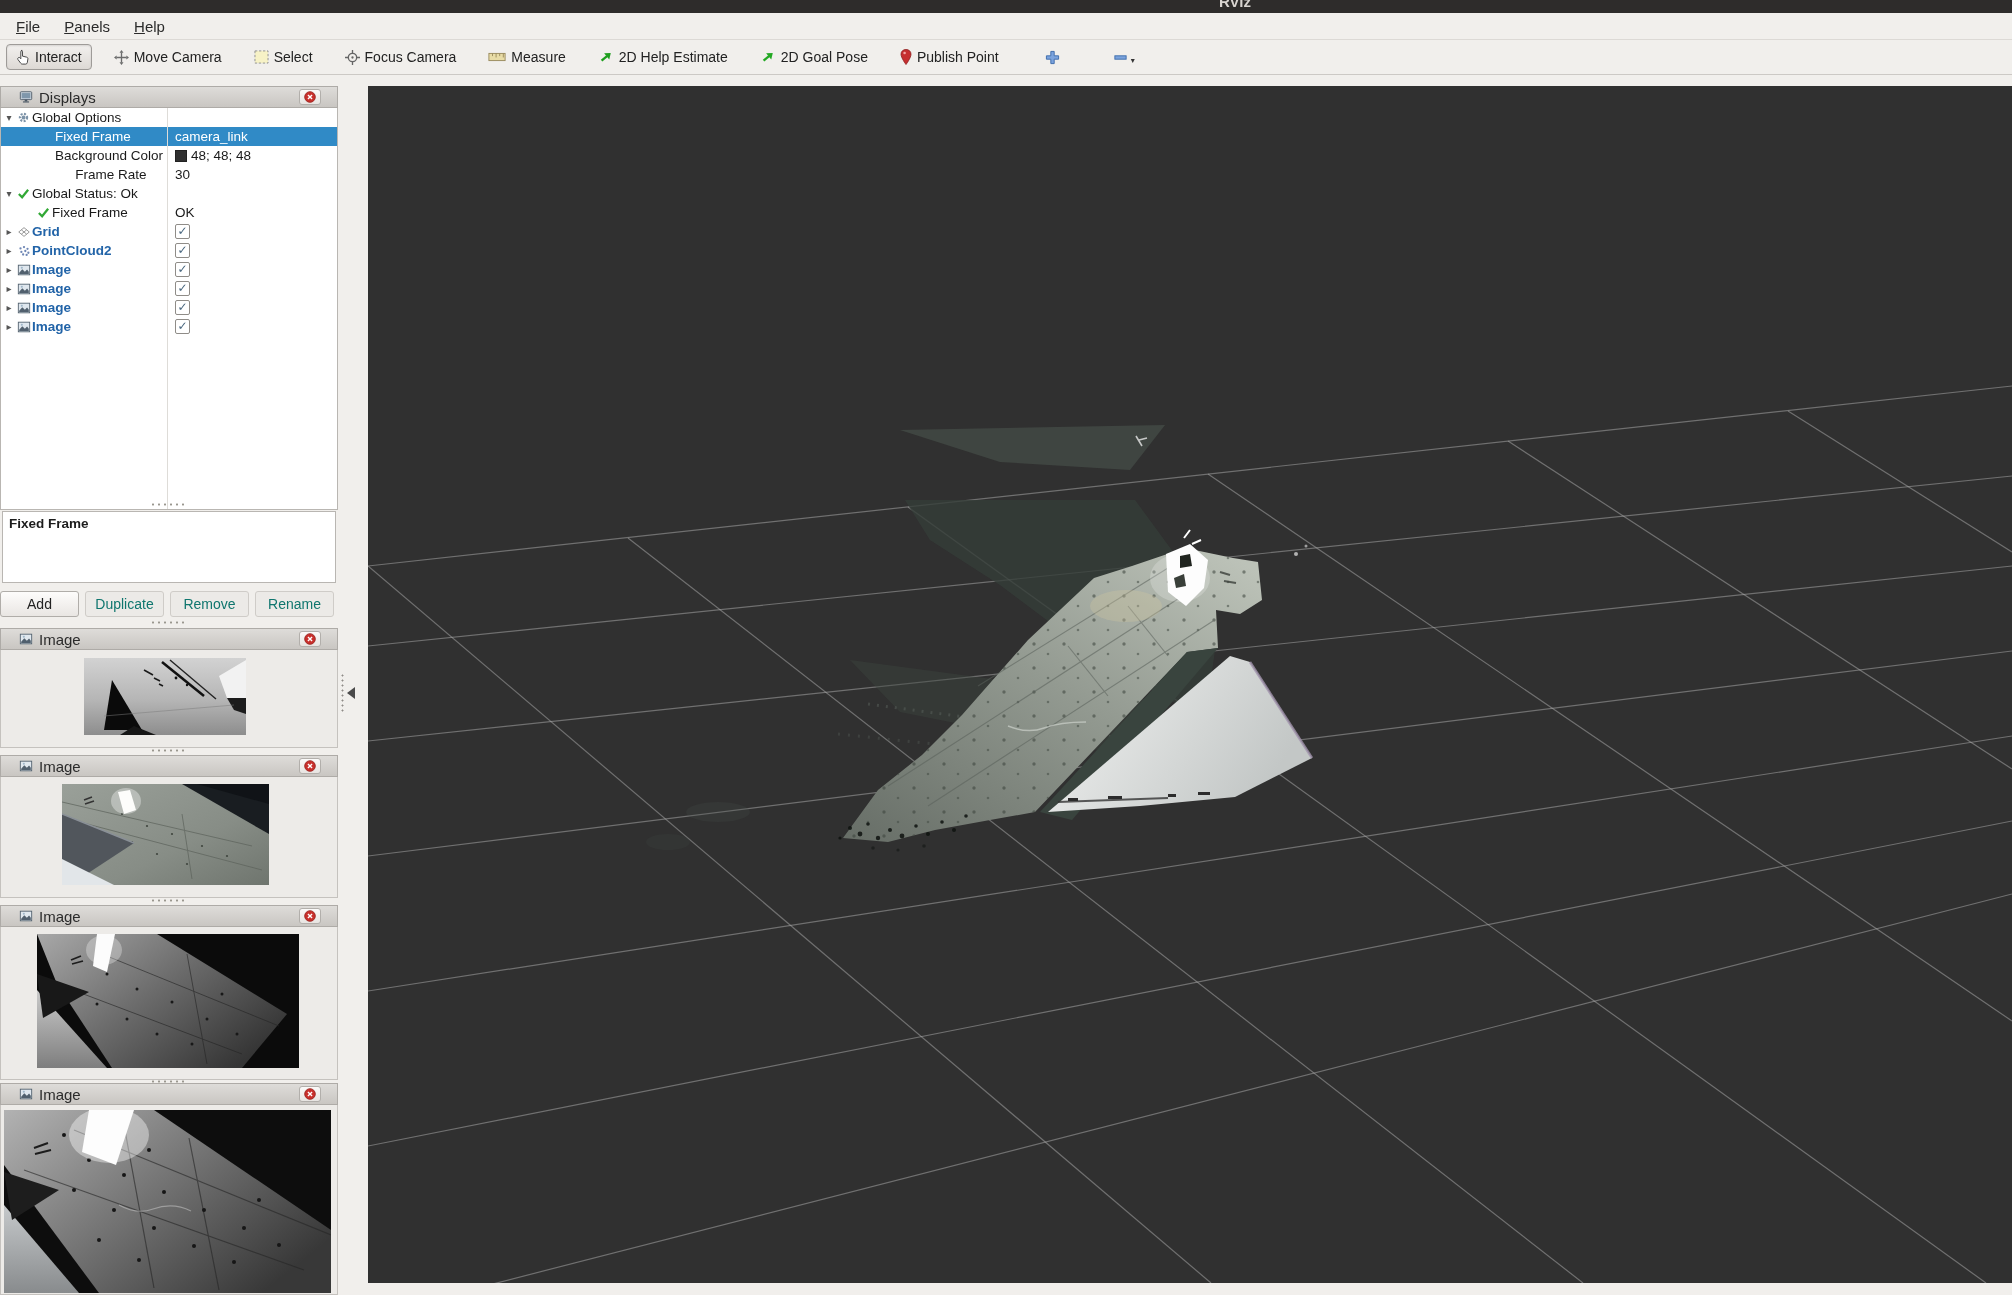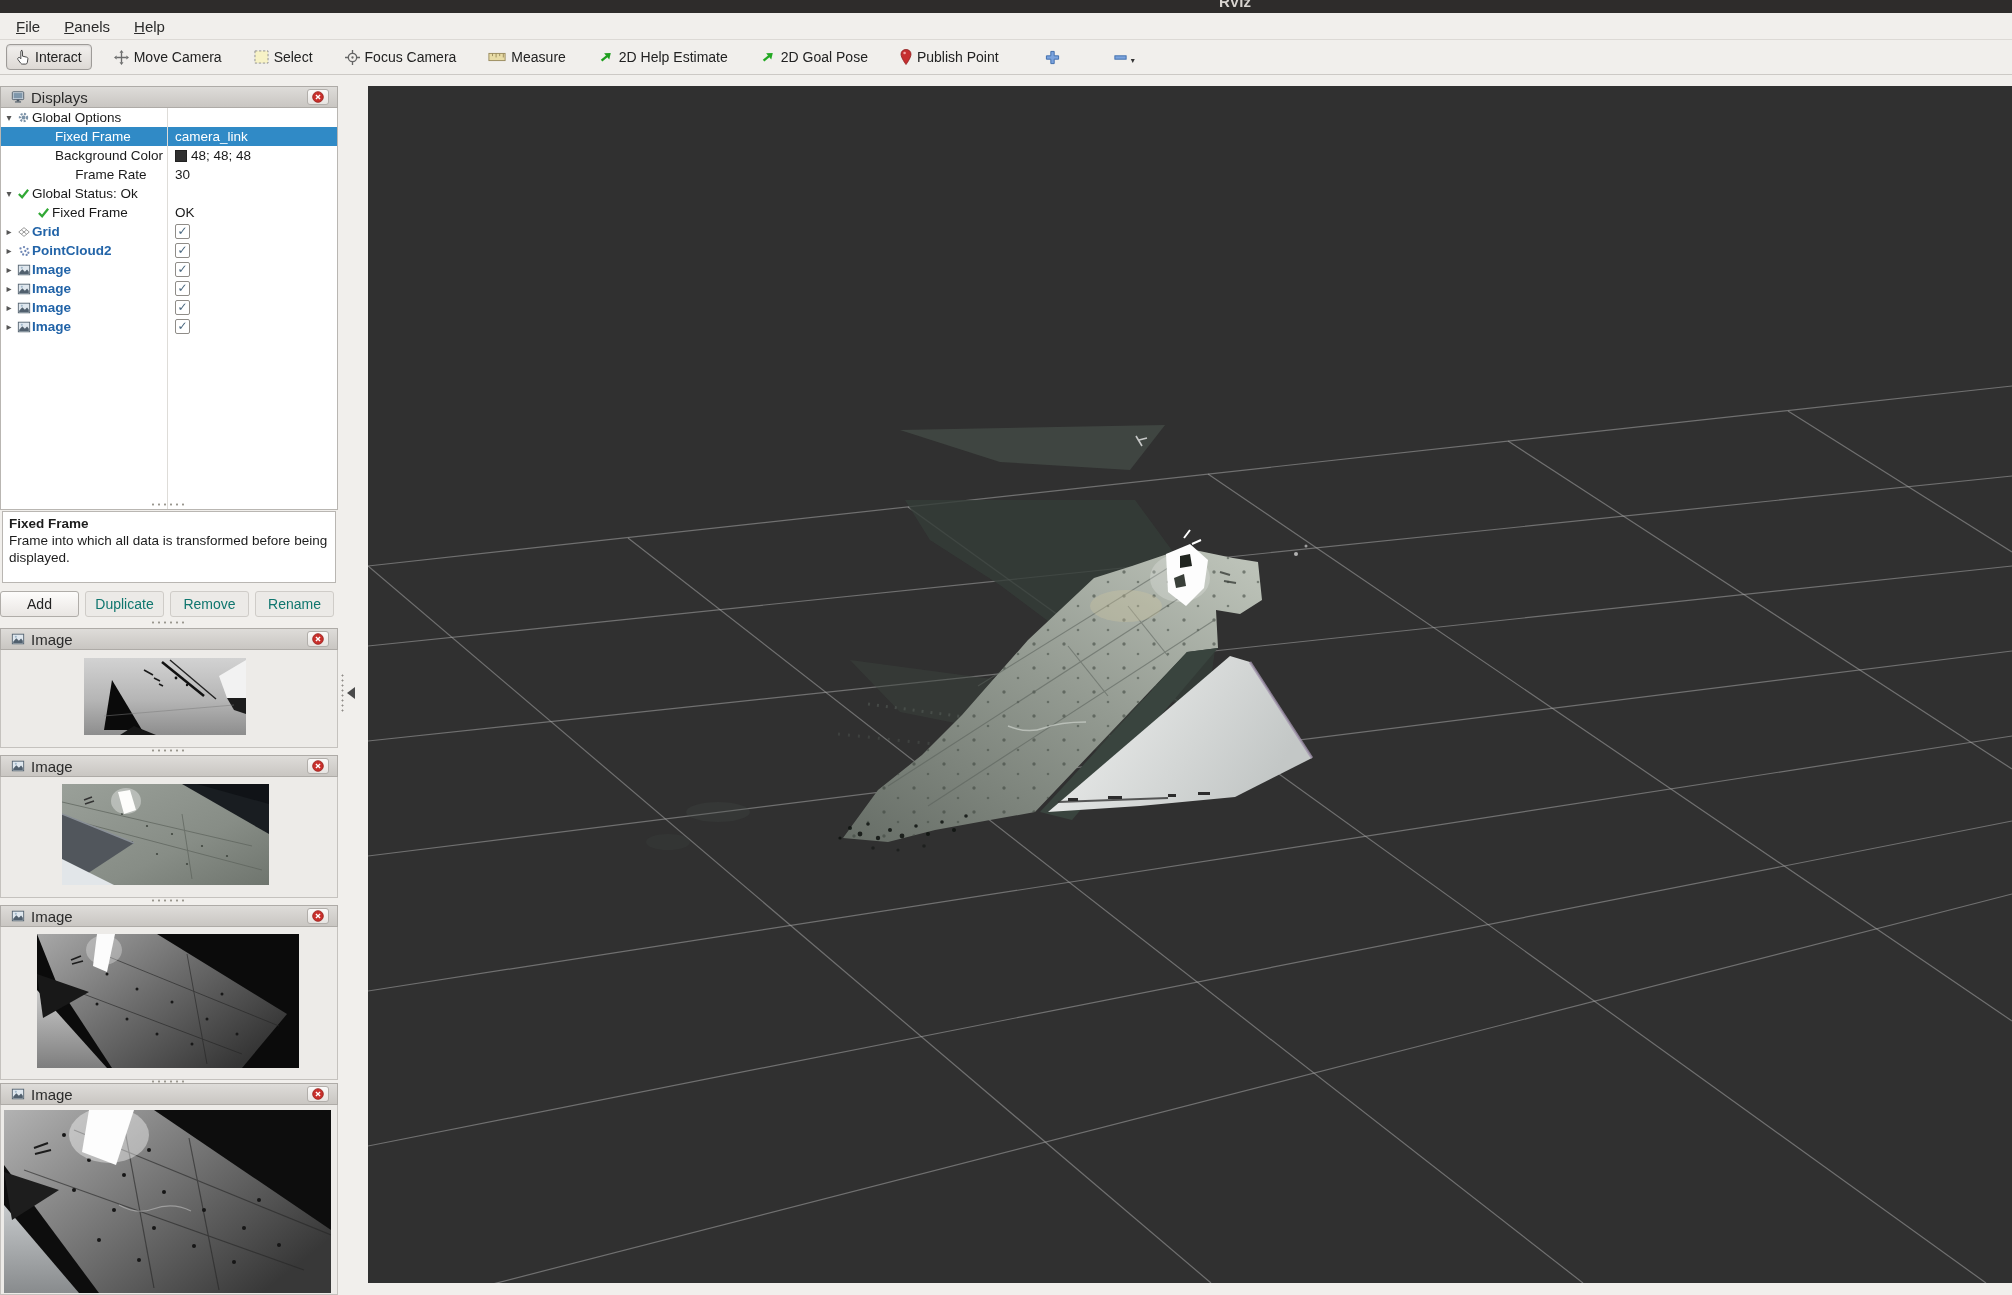--- a/index.html
+++ b/index.html
@@ -19,21 +19,21 @@
     border-bottom:1px solid #ccc9c5;display:flex;align-items:center;padding-left:6px}
   .tbtn{display:flex;align-items:center;gap:5px;font-size:14px;color:#222;
     padding:4px 9px;margin-right:12px;border:1px solid transparent;border-radius:4px;white-space:nowrap}
   .tbtn.active{background:linear-gradient(#f2f0ee,#ddd9d5);border:1px solid #9e9b98;
     box-shadow:inset 0 1px 2px rgba(0,0,0,.12)}
   .tbtn svg{display:block}
   .tbtn .dd{font-size:8px;color:#333;margin-left:-2px;align-self:flex-end}
   
   .sidebar{position:absolute;left:0;top:75px;width:338px;height:1220px;background:#f1efec}
   .phead{height:22px;background:linear-gradient(#dedcd9,#c9c6c2);border:1px solid #aeaba7;
-    display:flex;align-items:center;padding:0 8px;gap:5px}
+    display:flex;align-items:center;padding:0 16px;gap:5px}
   .phead .ptitle{font-size:15px;color:#2b2b2b;flex:1}
   .closebtn{width:22px;height:16px;border:1px solid #b2afab;border-radius:3px;
     background:linear-gradient(#fbfaf9,#e7e4e1);display:flex;align-items:center;justify-content:center}
   
   .displays{position:absolute;left:0;top:11px;width:338px}
   .tree{position:relative;height:402px;background:#fff;border:1px solid #b9b6b2;border-top:none;overflow:hidden}
   .tree .colsep{position:absolute;left:166px;top:0;width:1px;height:100%;background:#dedcd8}
   .trow{position:relative;display:flex;height:19px;align-items:center;font-size:13.5px;color:#1a1a1a}
   .trow.sel{background:#308ac6;color:#fff}
   .tc.lab{width:166px;display:flex;align-items:center;overflow:hidden;white-space:nowrap}
@@ -367,21 +367,20 @@
             <div class="tc val">
               <span class="cb">✓</span>
             </div>
           </div>
         </div>
       <div class="colsep"></div>
     </div>
     <div class="vsplit" style="top:416px"></div>
     <div class="desc">
       <div class="dtitle">Fixed Frame</div>
-      <div>Frame into which all data is transformed before being displayed.</div>
     </div>
     <div class="btnrow">
       <div class="abtn">Add</div>
       <div class="abtn disabled">Duplicate</div>
       <div class="abtn disabled">Remove</div>
       <div class="abtn disabled">Rename</div>
     </div>
   </div>
 
   <div class="vsplit" style="top:545px"></div>

